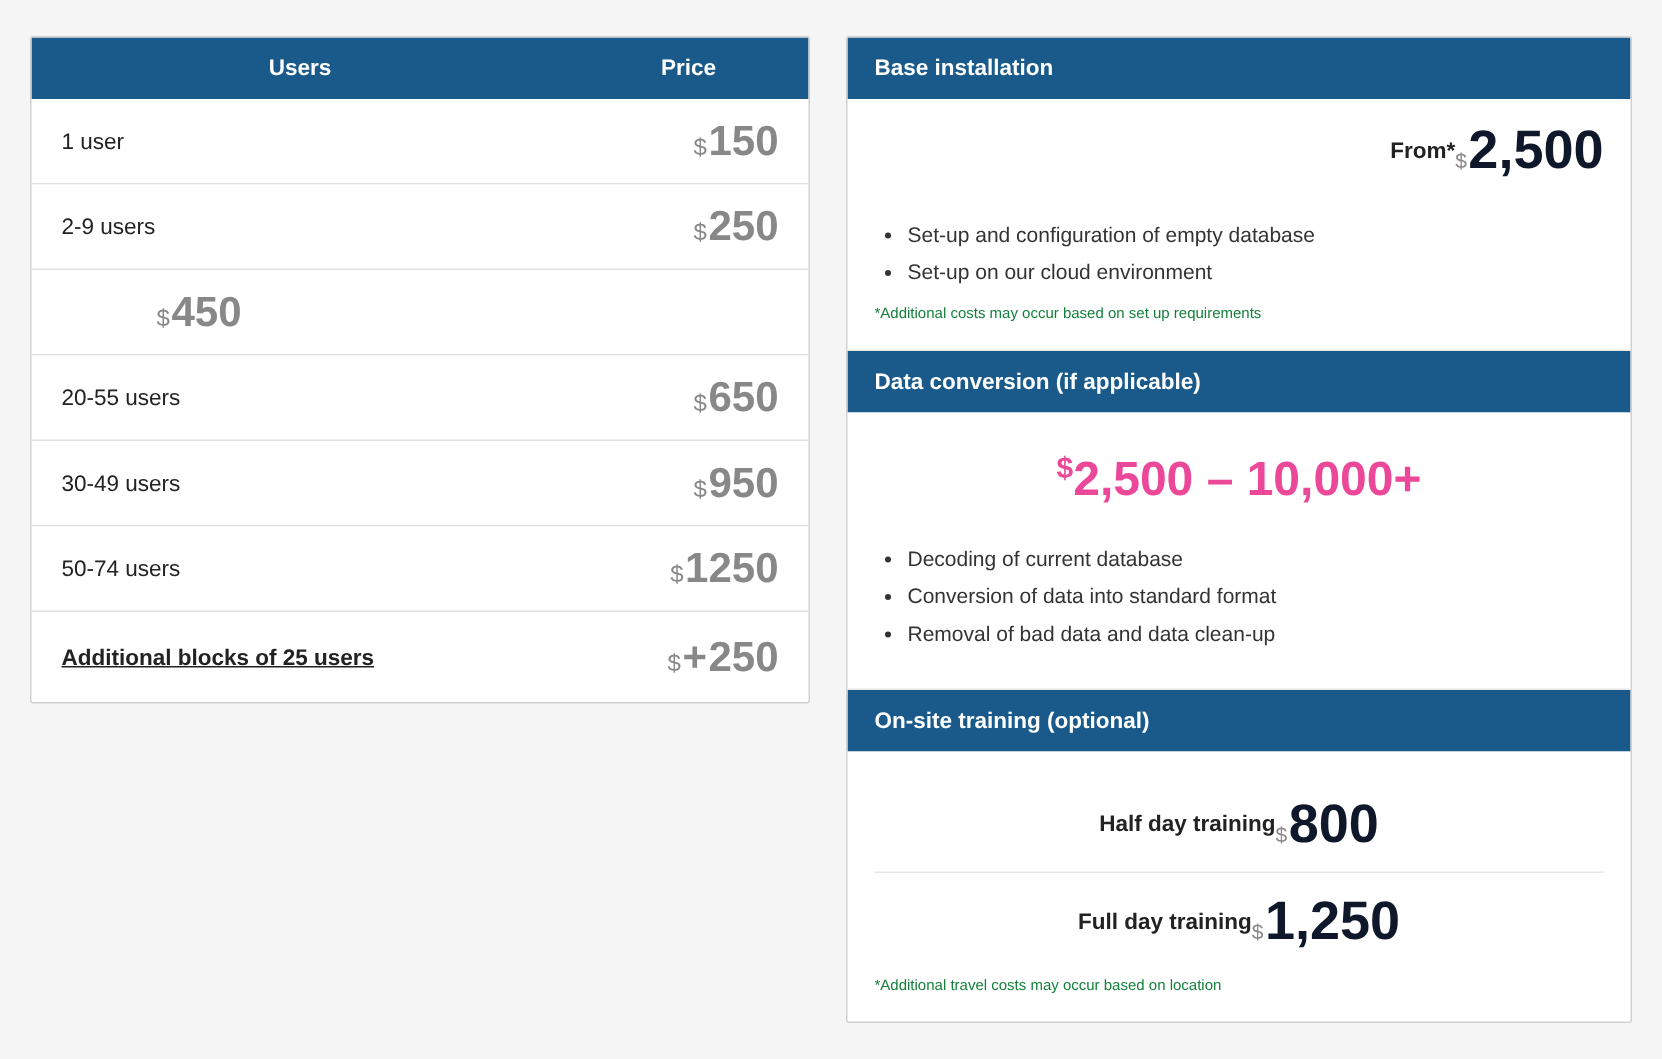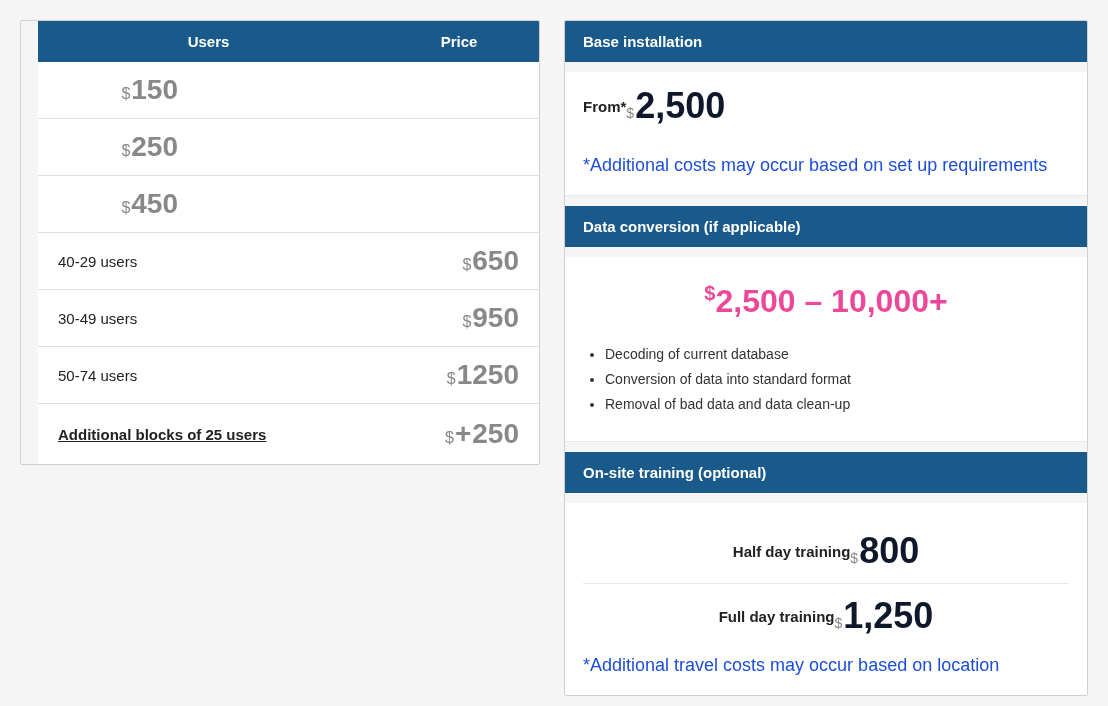--- a/index.html
+++ b/index.html
@@ -25,21 +25,20 @@
       width: 1108px;
       align-items: flex-start;
     }
 
     
     .pricing-table {
       flex: 0 0 520px;
       border: 1px solid #d0d0d0;
       border-radius: 2px;
       overflow: hidden;
-      padding-left: 17px;
     }
 
     .table-header {
       display: flex;
       background-color: #1a5a8a;
       color: white;
       font-weight: bold;
       font-size: 15px;
     }
 
@@ -109,21 +108,21 @@
       font-size: 28px;
       font-weight: bold;
       color: #888;
     }
 
     
     .right-panel {
       flex: 1;
       display: flex;
       flex-direction: column;
-      gap: 10px;
+      gap: 0;
       border: 1px solid #d0d0d0;
       border-radius: 2px;
       overflow: hidden;
     }
 
     .section-header {
       background-color: #1a5a8a;
       color: white;
       font-weight: bold;
       font-size: 15px;
@@ -135,21 +134,21 @@
       padding: 16px 18px;
       border-bottom: 1px solid #e8e8e8;
     }
 
     .section-body:last-child {
       border-bottom: none;
     }
 
     .price-row {
       display: flex;
-      justify-content: flex-start;
+      justify-content: flex-end;
       align-items: center;
       margin-bottom: 28px;
     }
 
     .label-text {
       font-weight: bold;
       font-size: 15px;
       color: #222;
     }
 
@@ -180,22 +179,22 @@
     }
 
     .bullet-list li {
       font-size: 14px;
       color: #333;
       margin-bottom: 4px;
       line-height: 1.5;
     }
 
     .footnote-text {
-      font-size: 18px;
-      color: #1d4ed8;
+      font-size: 10px;
+      color: #15803d;
       line-height: 1.5;
       margin-top: 4px;
     }
 
     .large-price-range {
       text-align: center;
       font-size: 32px;
       font-weight: bold;
       color: #ec4899;
       margin-bottom: 14px;
@@ -231,48 +230,50 @@
 <div class="main-container">
 
   <div class="pricing-table">
     <div class="table-header">
       <div class="col-users">Users</div>
       <div class="col-price">Price</div>
     </div>
 
     <div id="table-rows-container">
         <div class="table-row">
+      <div class="col-users">1 user</div>
       <div class="col-price">
         <span class="price-display">
           <span class="dollar-sign">$</span>
 
           <span class="price-amount">150</span>
         </span>
       </div>
     </div>
         <div class="table-row">
+      <div class="col-users">2-9 users</div>
       <div class="col-price">
         <span class="price-display">
           <span class="dollar-sign">$</span>
 
           <span class="price-amount">250</span>
         </span>
       </div>
     </div>
         <div class="table-row">
       <div class="col-price">
         <span class="price-display">
           <span class="dollar-sign">$</span>
 
           <span class="price-amount">450</span>
         </span>
       </div>
     </div>
         <div class="table-row">
-      <div class="col-users">40-29 users</div>
+      <div class="col-users">20-55 users</div>
       <div class="col-price">
         <span class="price-display">
           <span class="dollar-sign">$</span>
 
           <span class="price-amount">650</span>
         </span>
       </div>
     </div>
         <div class="table-row">
       <div class="col-users">30-49 users</div>
@@ -311,20 +312,24 @@
 
     <div class="section-header">Base installation</div>
     <div class="section-body">
       <div class="price-row">
         <span class="label-text">From*</span>
         <span class="price-right">
           <span class="dollar-sign">$</span>
           <span class="price-amount">2,500</span>
         </span>
       </div>
+      <ul class="bullet-list" id="base-bullets">
+          <li>Set-up and configuration of empty database</li>
+          <li>Set-up on our cloud environment</li>
+        </ul>
       <p class="footnote-text">*Additional costs may occur based on set up requirements</p>
     </div>
 
     <div class="section-header">Data conversion (if applicable)</div>
     <div class="section-body">
       <div class="large-price-range">
         <span class="dollar-small">$</span><span id="price-range-text">2,500 – 10,000+</span>
       </div>
       <ul class="bullet-list" id="conversion-bullets">
           <li>Decoding of current database</li>

